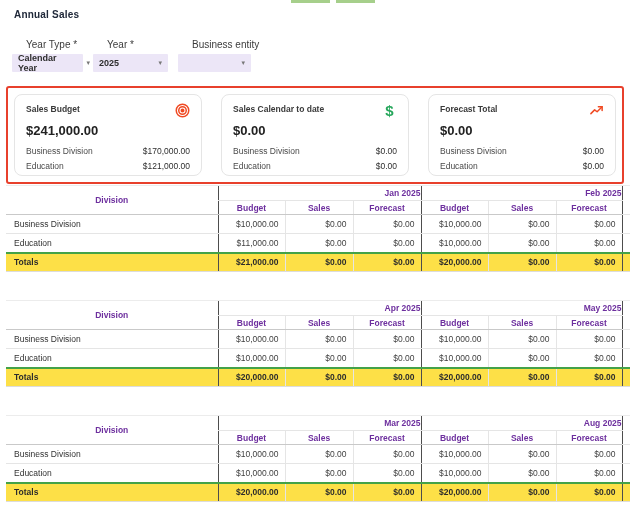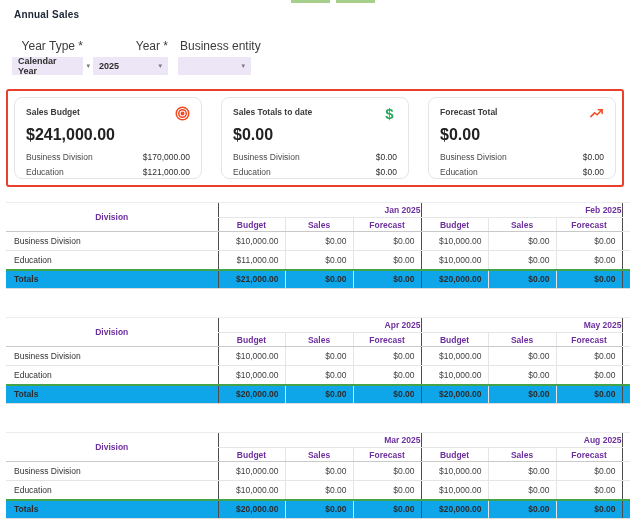--- a/index.html
+++ b/index.html
@@ -8,54 +8,54 @@
 
   
   .top-strip { position: absolute; top: 0; height: 3px; width: 39px; background: #a6cf8b; }
   .top-strip.s1 { left: 291px; }
   .top-strip.s2 { left: 336px; }
 
   h1.page-title { font-size: 10px; font-weight: bold; color: #20293a; margin: 9px 0 0 14px; letter-spacing: 0.2px; }
 
   
   .filters { display: flex; gap: 10px; margin: 19px 0 0 12px; }
-  .filter-label { font-size: 12px; color: #3c3c3c; margin: 0 0 4px 2px; text-align: right; }
+  .filter-label { font-size: 10px; color: #3c3c3c; margin: 0 0 4px 14px; }
   .select-box { height: 18px; background: #ece6f7; display: flex; align-items: center; justify-content: space-between; padding: 0 6px; border-radius: 1px; cursor: pointer; gap: 24px; }
   .select-box .val { font-size: 9px; color: #2e2e2e; font-weight: bold; }
   .select-box .caret { font-size: 7px; color: #777; margin-left: 6px; }
   .f1 .select-box { width: 71px; }
   .f2 .select-box { width: 75px; }
   .f3 .select-box { width: 73px; }
 
   
   .summary-panel { margin: 14px 6px 0 6px; border: 2px solid #e8402c; border-radius: 3px; padding: 6px; display: flex; gap: 19px; height: 98px; }
   .card { flex: 1; border: 1px solid #e5e5e5; border-radius: 8px; background: #fff; padding: 9px 11px 7px 11px; }
   .card-head { display: flex; justify-content: space-between; align-items: flex-start; }
   .card-title { font-size: 8.5px; font-weight: bold; color: #3a3a3a; }
   .card-icon { width: 15px; height: 15px; flex: none; margin-top: -1px; }
   .dollar-glyph { font-size: 15px; line-height: 15px; font-weight: bold; color: #27a75c; display: block; text-align: center; }
-  .card-total { font-size: 16px; font-weight: bold; color: #222; margin: 5px 0 6px 0; }
+  .card-total { font-size: 13px; font-weight: bold; color: #222; margin: 5px 0 6px 0; }
   .card-row { display: flex; justify-content: space-between; font-size: 8.5px; line-height: 15px; }
   .card-row .lbl { color: #4a4a4a; }
   .card-row .val { color: #2e2e2e; }
 
   
-  table.month-table { border-collapse: collapse; table-layout: fixed; width: 624px; margin: 15px 0 0 6px; }
+  table.month-table { border-collapse: collapse; table-layout: fixed; width: 624px; margin: 1px 0 0 6px; }
   table.t2, table.t3 { margin-top: 28px; }
   .month-table td, .month-table th { font-size: 8.5px; overflow: hidden; white-space: nowrap; }
   .month-table .division-head { color: #6d2f9e; font-weight: bold; text-align: center; border-top: 1px solid #ececec; border-bottom: 1px solid #c9c9c9; }
   .month-table .month-head { color: #6d2f9e; font-weight: bold; text-align: right; height: 15px; border-top: 1px solid #ececec; border-bottom: 1px solid #e5e5e5; border-left: 1px solid #4d4d4d; }
   .month-table .sub-head { color: #6d2f9e; font-weight: bold; text-align: center; height: 14px; border-bottom: 1px solid #c9c9c9; border-left: 1px solid #e5e5e5; }
   .month-table .sub-head.group-start { border-left: 1px solid #4d4d4d; }
   .month-table .row-label { text-align: left; padding-left: 8px; color: #333; height: 19px; border-bottom: 1px solid #e5e5e5; }
   .month-table .num { text-align: right; padding-right: 6px; color: #3f3f3f; height: 19px; border-bottom: 1px solid #e5e5e5; border-left: 1px solid #e5e5e5; }
   .month-table .num.group-start { border-left: 1px solid #4d4d4d; }
   .month-table .sliver { border-left: 1px solid #4d4d4d; border-bottom: 1px solid #e5e5e5; }
   .month-table .sliver.sliver-head { border-top: 1px solid #ececec; }
-  .month-table tr.totals-row td { background: #0ea5e9; border-top: 2px solid #44a248; border-bottom: 1px solid #dcdcdc; font-weight: bold; color: #2c2c2c; height: 19px; }
+  .month-table tr.totals-row td { background: #fde047; border-top: 2px solid #44a248; border-bottom: 1px solid #dcdcdc; font-weight: bold; color: #2c2c2c; height: 19px; }
   .month-table tr.totals-row .row-label { font-weight: bold; }
 </style>
 </head>
 <body>
 
 <div class="top-strip s1"></div>
 <div class="top-strip s2"></div>
 
 <h1 class="page-title">Annual Sales</h1>
 
@@ -102,21 +102,21 @@
       <span class="val">$170,000.00</span>
     </div>
     <div class="card-row">
       <span class="lbl">Education</span>
       <span class="val">$121,000.00</span>
     </div>
   </div>
 
   <div class="card">
     <div class="card-head">
-      <span class="card-title">Sales Totals to date</span>
+      <span class="card-title">Sales Calendar to date</span>
       <span class="card-icon">
           <span class="dollar-glyph">$</span>
         </span>
     </div>
     <div class="card-total">$0.00</div>
     <div class="card-row">
       <span class="lbl">Business Division</span>
       <span class="val">$0.00</span>
     </div>
     <div class="card-row">

